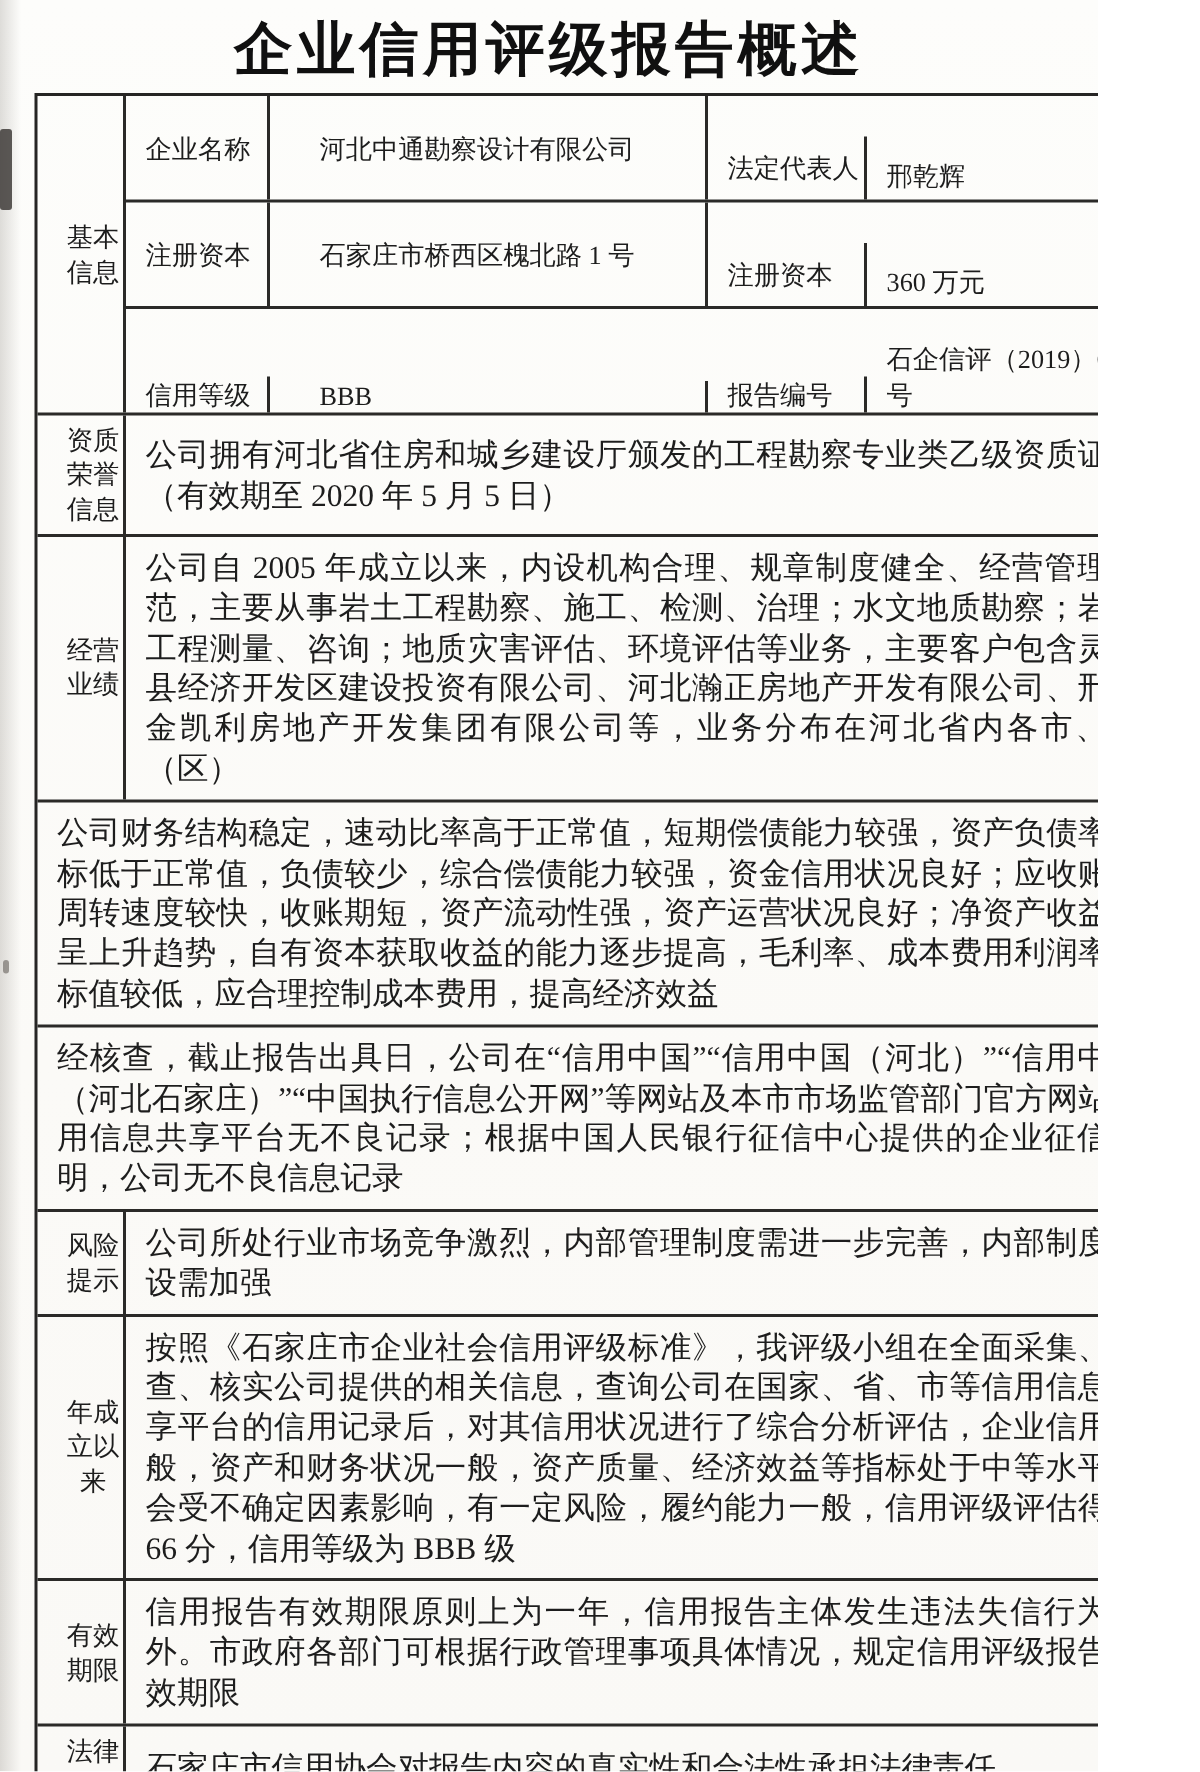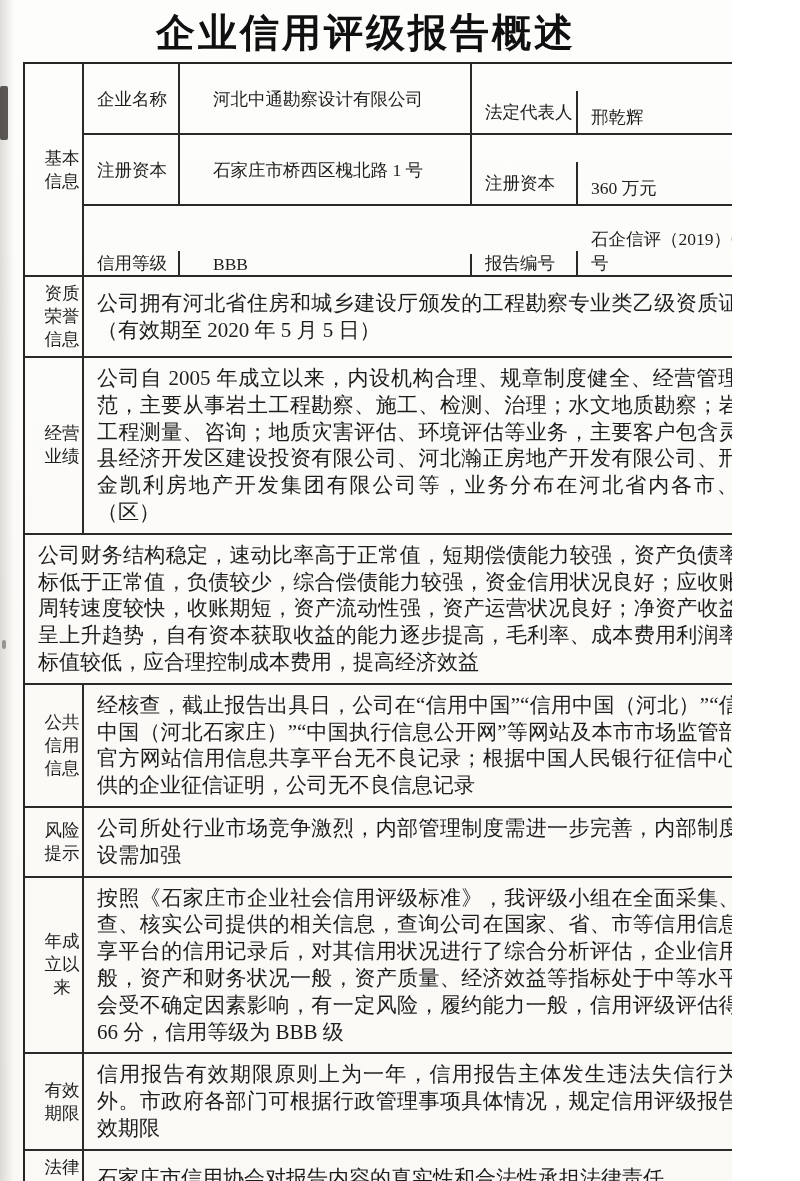--- a/index.html
+++ b/index.html
@@ -119,23 +119,20 @@
       <div class="content">
           <div class="ctext">公司自 2005 年成立以来，内设机构合理、规章制度健全、经营管理规范，主要从事岩土工程勘察、施工、检测、治理；水文地质勘察；岩土工程测量、咨询；地质灾害评估、环境评估等业务，主要客户包含灵寿县经济开发区建设投资有限公司、河北瀚正房地产开发有限公司、邢台金凯利房地产开发集团有限公司等，业务分布在河北省内各市、县（区）</div>
         </div>
     </div>
     <div class="row sec-2">
       <div class="content">
           <div class="ctext">公司财务结构稳定，速动比率高于正常值，短期偿债能力较强，资产负债率指标低于正常值，负债较少，综合偿债能力较强，资金信用状况良好；应收账款周转速度较快，收账期短，资产流动性强，资产运营状况良好；净资产收益率呈上升趋势，自有资本获取收益的能力逐步提高，毛利率、成本费用利润率指标值较低，应合理控制成本费用，提高经济效益</div>
         </div>
     </div>
     <div class="row sec-3">
-      <div class="rowhead">
-          <span>公共信用信息</span>
-        </div>
       <div class="content">
           <div class="ctext">经核查，截止报告出具日，公司在“信用中国”“信用中国（河北）”“信用中国（河北石家庄）”“中国执行信息公开网”等网站及本市市场监管部门官方网站信用信息共享平台无不良记录；根据中国人民银行征信中心提供的企业征信证明，公司无不良信息记录</div>
         </div>
     </div>
     <div class="row sec-4">
       <div class="rowhead">
           <span>风险提示</span>
         </div>
       <div class="content">
           <div class="ctext">公司所处行业市场竞争激烈，内部管理制度需进一步完善，内部制度建设需加强</div>

